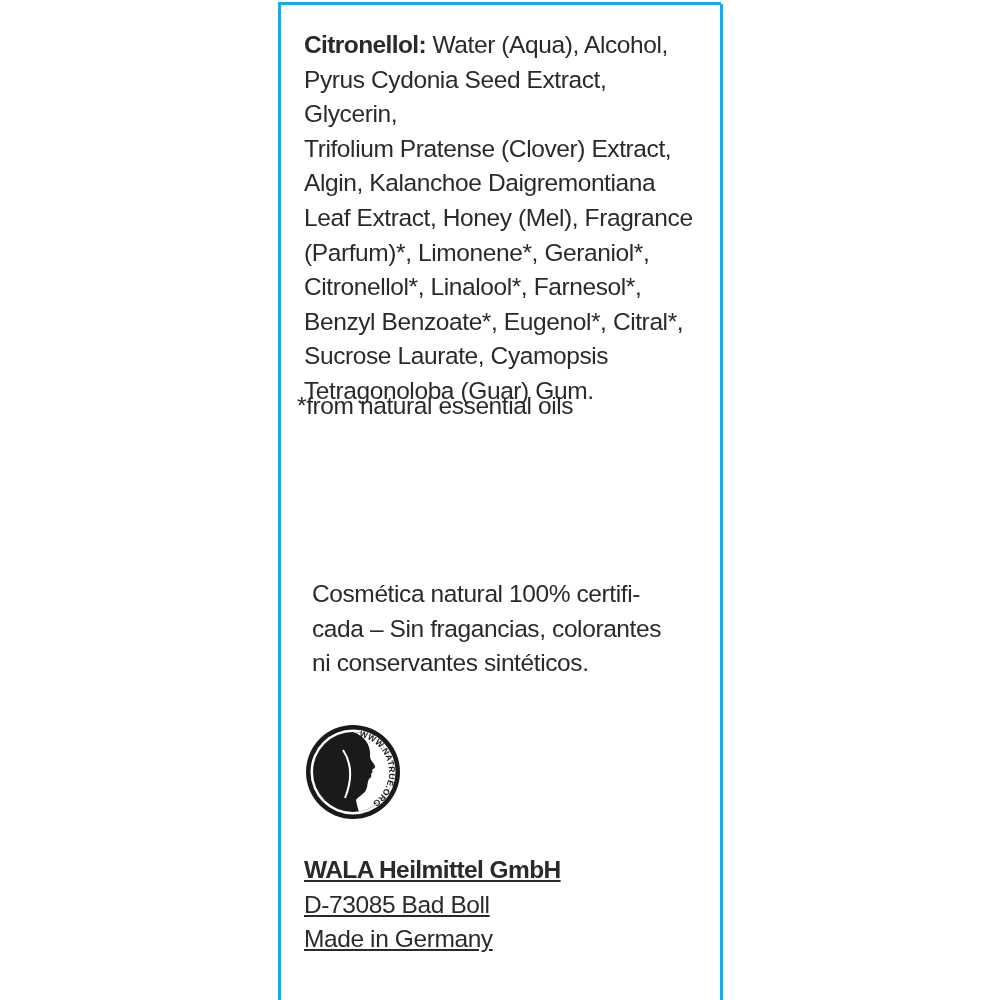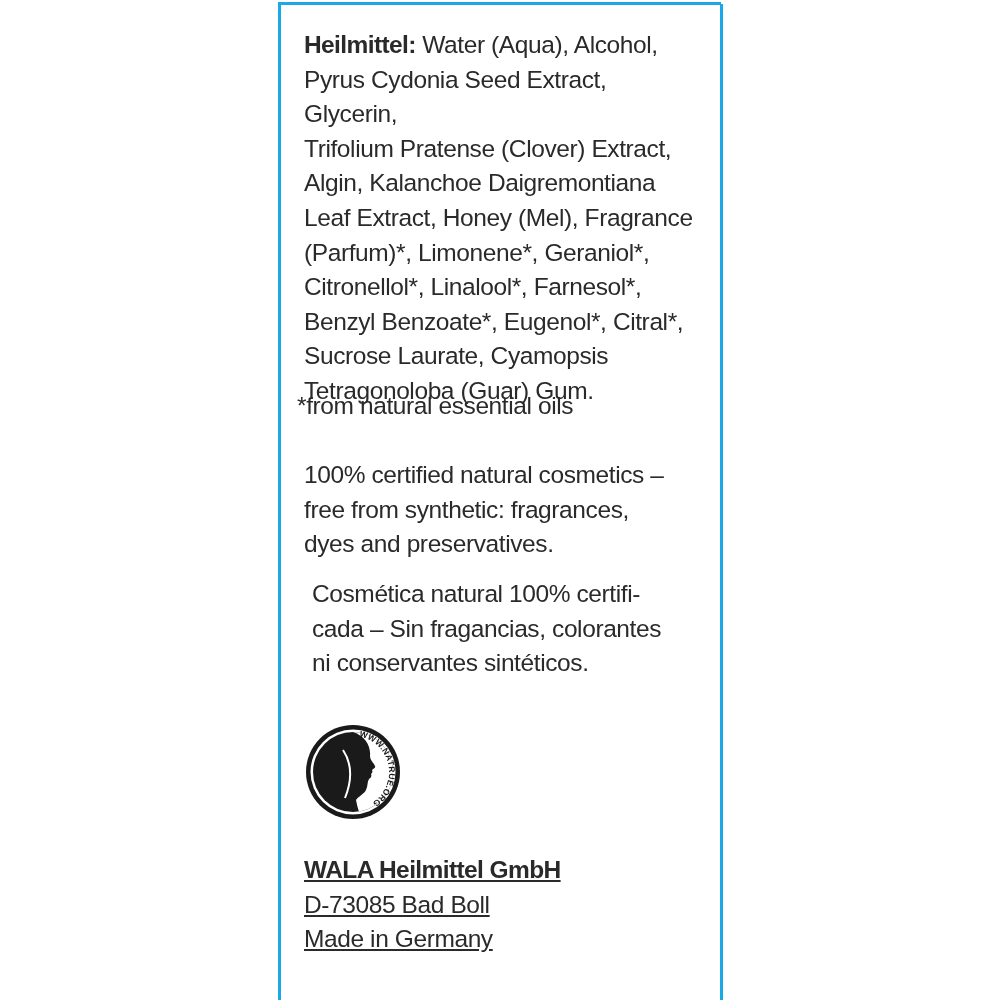--- a/index.html
+++ b/index.html
@@ -86,36 +86,33 @@
       letter-spacing: -0.6px;
     }
   </style>
 </head>
 <body>
 
 <div class="page">
   <div class="panel"></div>
   <div class="top-rule"></div>
 
-  <div class="text ingredients"><span class="label">Heilmittel:</span><span> Water (Aqua), Alcohol,
+  <div class="text ingredients"><span class="label">Citronellol:</span><span> Water (Aqua), Alcohol,
 Pyrus Cydonia Seed Extract, Glycerin,
 Trifolium Pratense (Clover) Extract,
 Algin, Kalanchoe Daigremontiana
 Leaf Extract, Honey (Mel), Fragrance
 (Parfum)*, Limonene*, Geraniol*,
 Citronellol*, Linalool*, Farnesol*,
 Benzyl Benzoate*, Eugenol*, Citral*,
 Sucrose Laurate, Cyamopsis
 Tetragonoloba (Guar) Gum.</span></div>
 
   <div class="text footnote">*from natural essential oils</div>
 
-  <div class="text claim-en">100% certified natural cosmetics –
-free from synthetic: fragrances,
-dyes and preservatives.</div>
 
   <div class="text claim-es">Cosmética natural 100% certifi-
 cada – Sin fragancias, colorantes
 ni conservantes sintéticos.</div>
 
   <div class="logo">
     <svg width="100" height="100" viewBox="0 0 100 100" xmlns="http://www.w3.org/2000/svg">
       <defs>
         <path id="arcText" d="M 50 14 A 36 36 0 0 1 86 50 A 36 36 0 0 1 62 84"></path>
         <clipPath id="innerClip">

